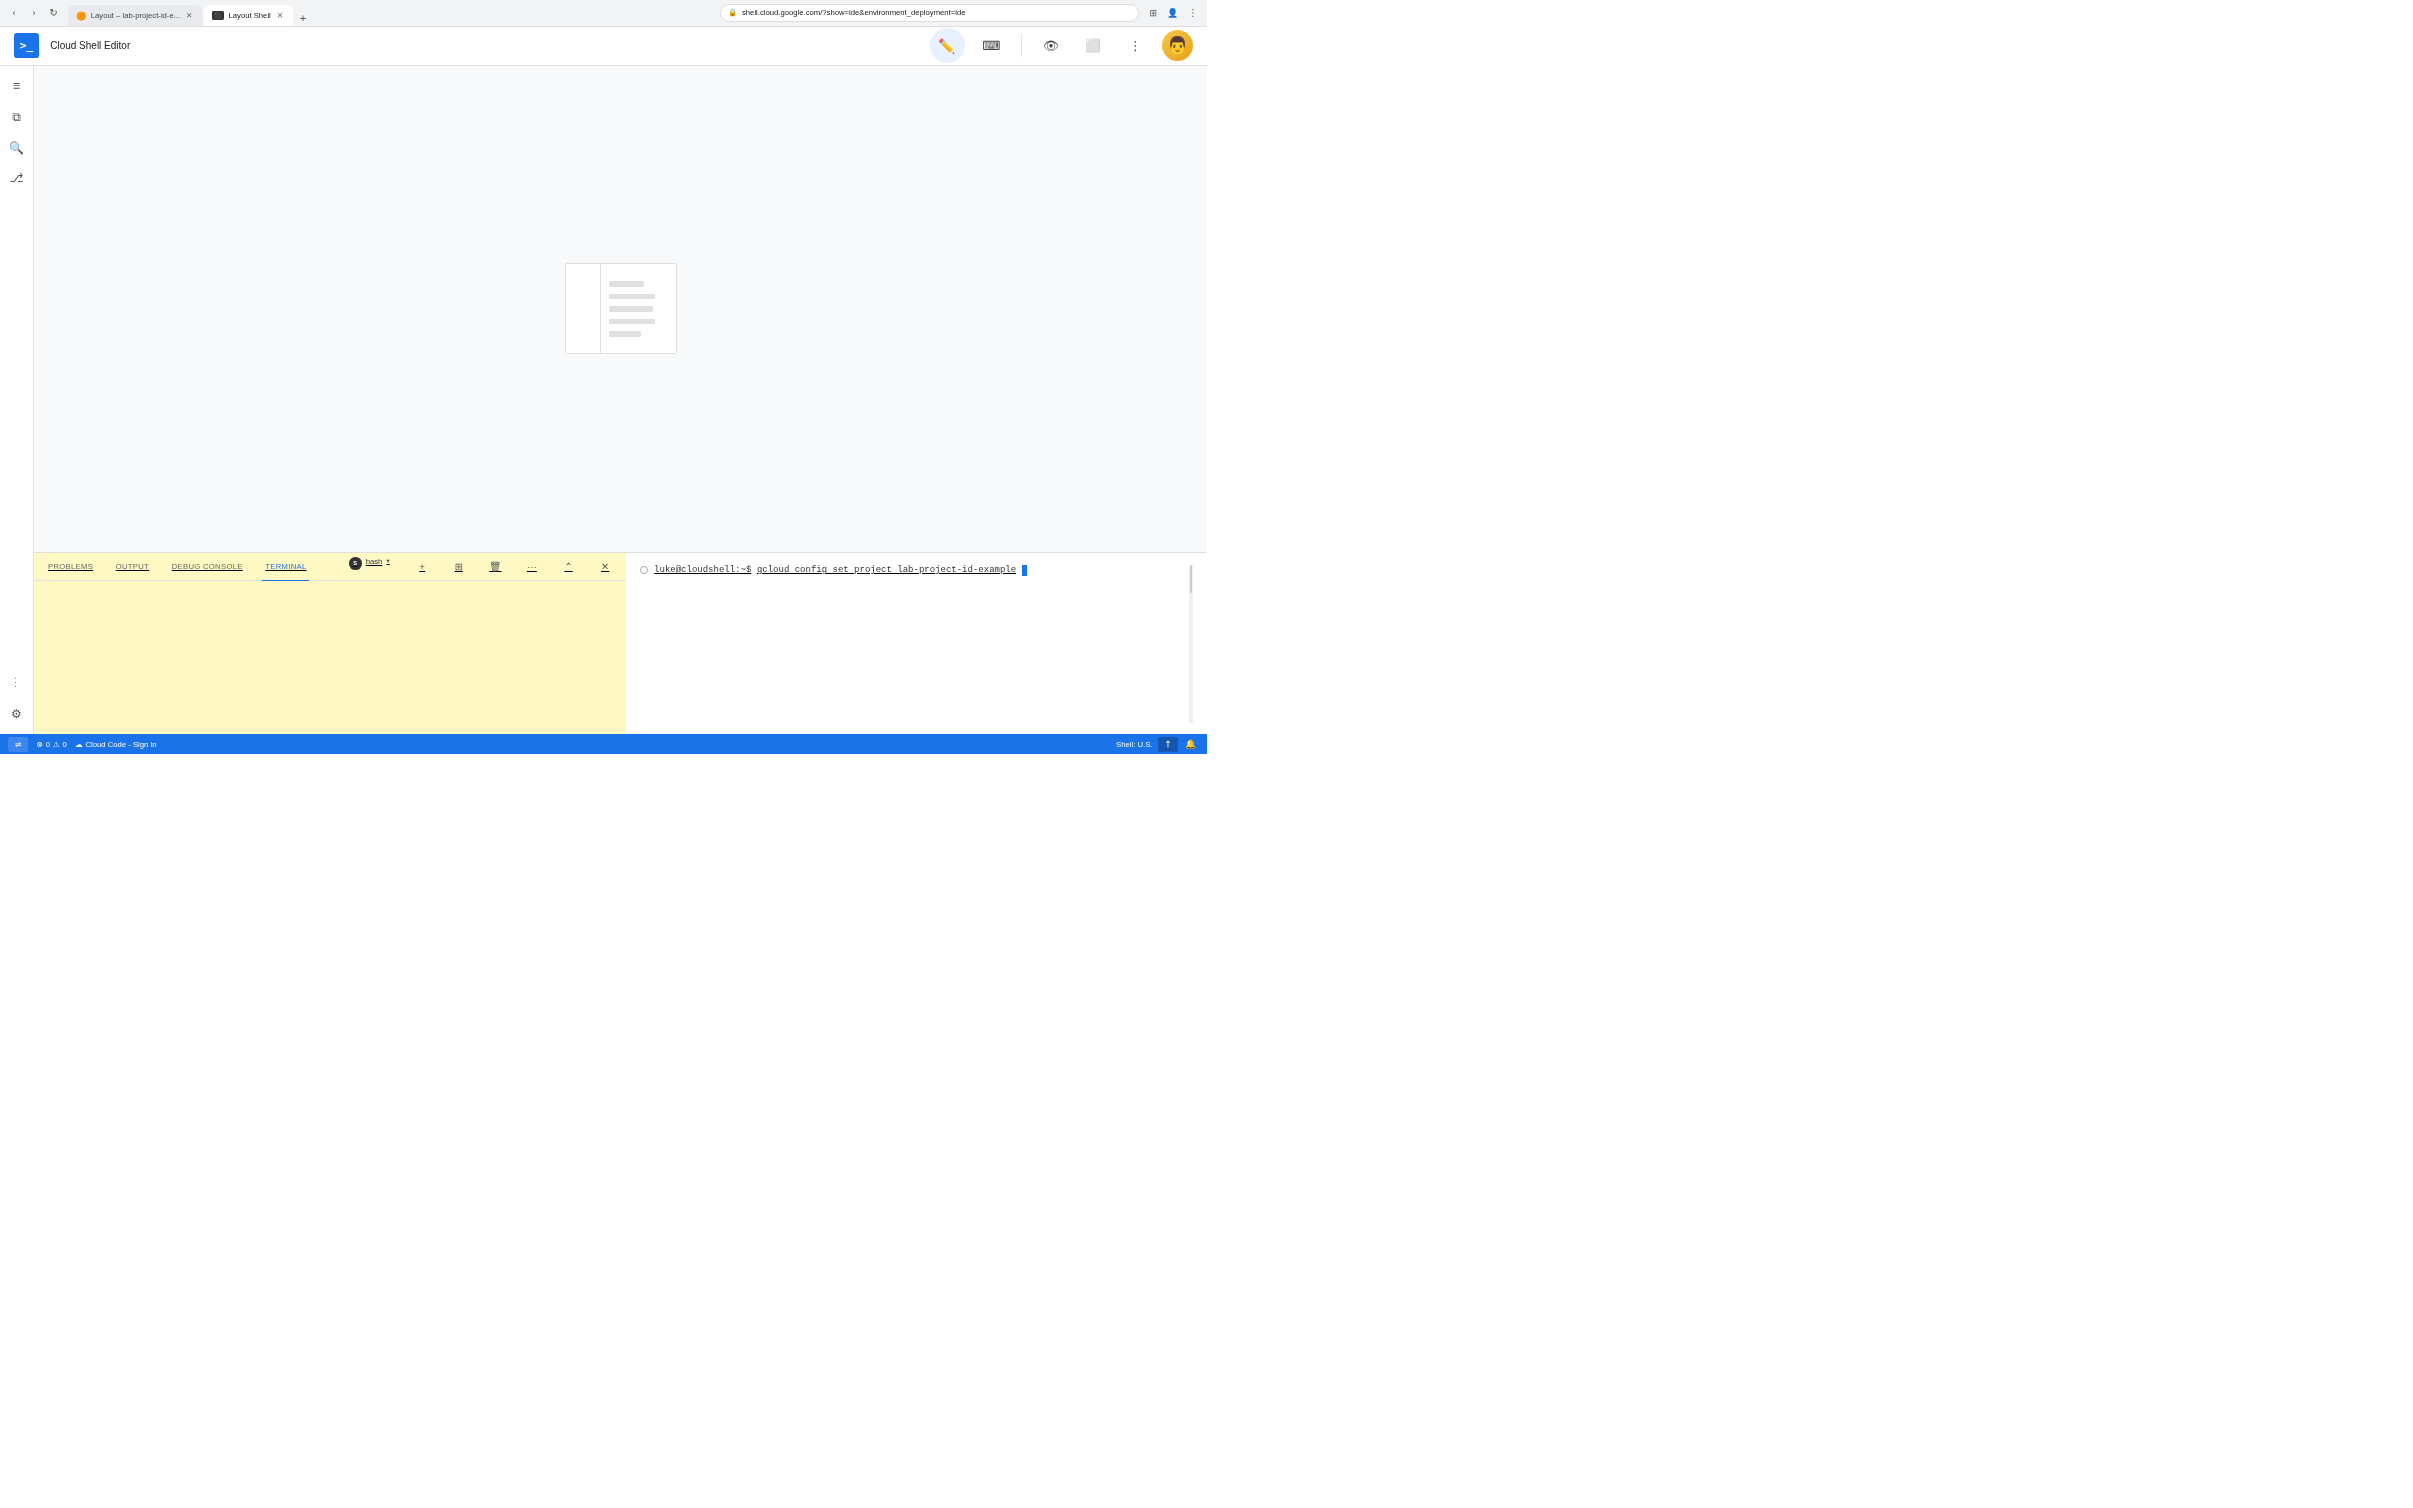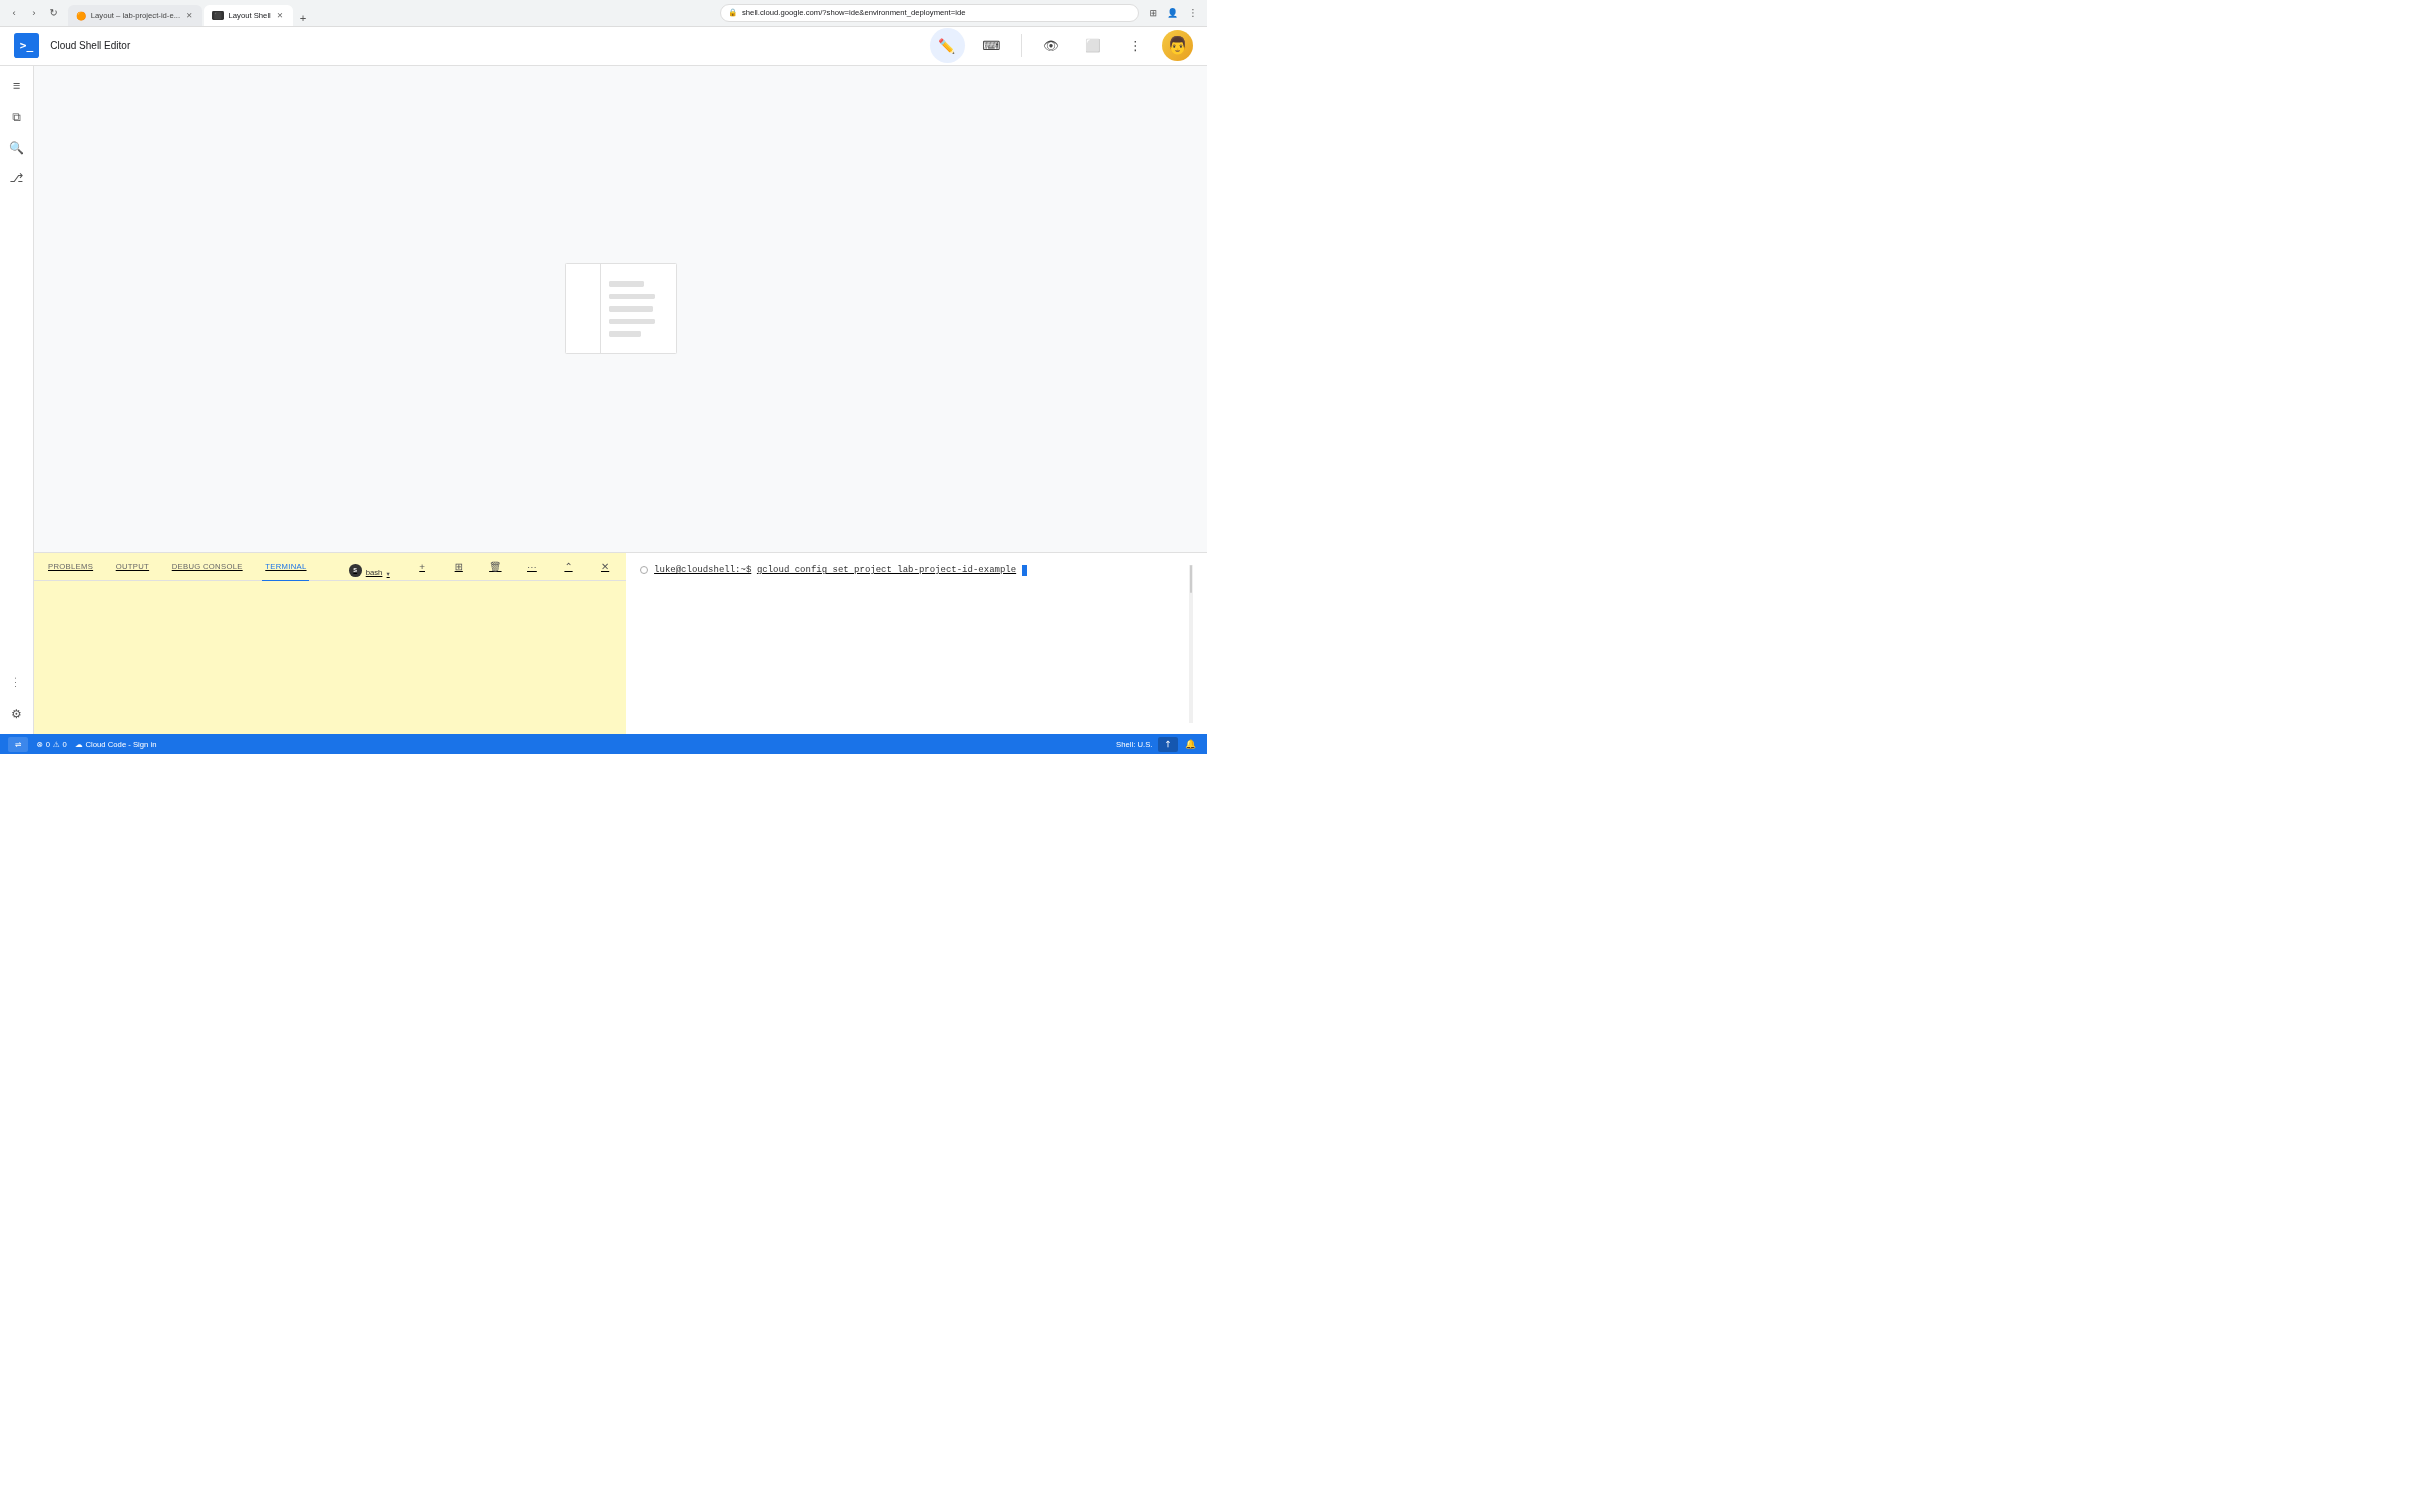--- a/index.html
+++ b/index.html
@@ -48,21 +48,21 @@
     .editor-placeholder-right { flex: 1; padding: 11.2px 8.4px; display: flex; flex-direction: column; gap: 7px; justify-content: center; }
     .placeholder-line { height: 5.6px; background: #e0e0e0; border-radius: 1.4px; }
 
     
     .terminal-panel { background: #fef9c3; border-top: 0.7px solid #e0e0e0; display: flex; flex-direction: row; flex: 1; text-decoration: underline; }
     .terminal-tabs { display: flex; align-items: center; padding: 0 11.2px; height: 28px; border-bottom: 0.7px solid #e0e0e0; gap: 17px; }
     .terminal-tab { font-size: 7.7px; color: #666; padding: 0 2.8px; height: 28px; display: flex; align-items: center; cursor: pointer; border-bottom: 1.4px solid transparent; text-transform: uppercase; letter-spacing: 0.3px; font-weight: 500; }
     .terminal-tab.active { color: #1a73e8; border-bottom-color: #1a73e8; }
     .terminal-tab-spacer { flex: 1; }
     .terminal-tab-btn { width: 19.6px; height: 19.6px; display: flex; align-items: center; justify-content: center; border-radius: 2.8px; cursor: pointer; color: #555; font-size: 9.8px; }
-    .bash-indicator { display: flex; align-items: flex-end; gap: 4.2px; padding: 0 5.6px; height: 19.6px; border-radius: 2.8px; font-size: 7.7px; color: #333; cursor: pointer; }
+    .bash-indicator { display: flex; align-items: flex-start; gap: 4.2px; padding: 0 5.6px; height: 19.6px; border-radius: 2.8px; font-size: 7.7px; color: #333; cursor: pointer; }
     .bash-icon { width: 12.6px; height: 12.6px; background: #333; border-radius: 50%; display: flex; align-items: center; justify-content: center; color: white; font-size: 6.3px; }
 
     
     .terminal-body { flex: 1; padding: 11.2px 14px; font-family: 'Courier New', Courier, monospace; font-size: 9px; color: #333; background: #fff; overflow: auto; }
     .terminal-line { display: flex; align-items: center; gap: 5.6px; }
     .terminal-prompt-indicator { width: 8.4px; height: 8.4px; border-radius: 50%; border: 1.4px solid #aaa; flex-shrink: 0; }
     .terminal-prompt { color: #333; }
     .terminal-command { color: #333; }
     .terminal-cursor { display: inline-block; width: 5.6px; height: 11.2px; background: #1a73e8; vertical-align: middle; }
 

